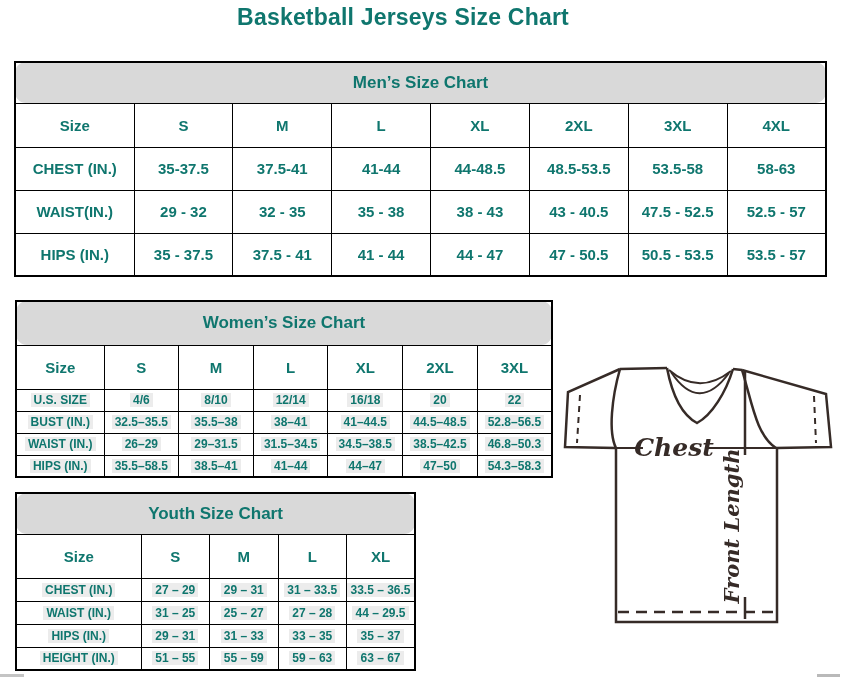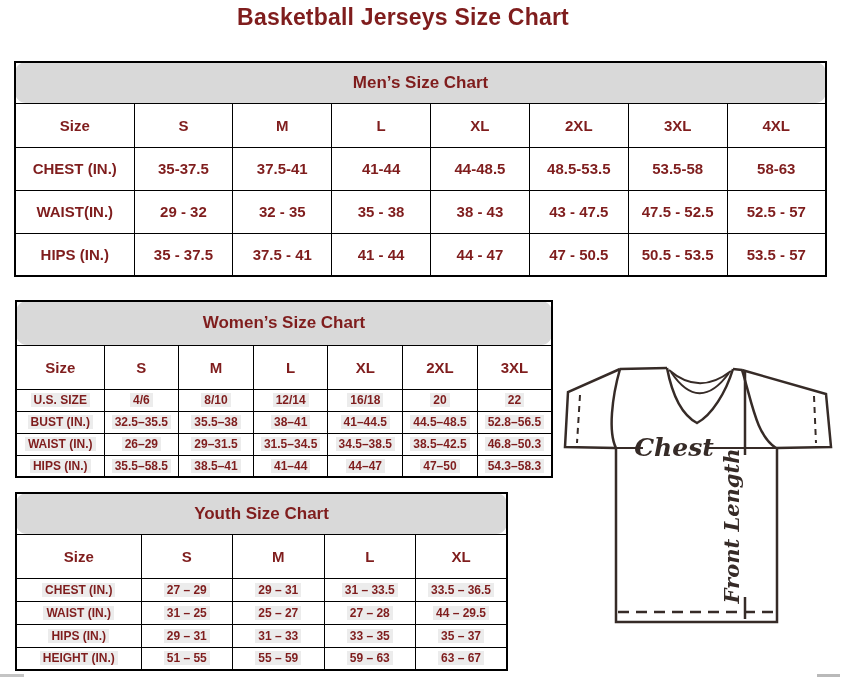--- a/index.html
+++ b/index.html
@@ -1,19 +1,19 @@
 <!DOCTYPE html>
 <html><head>
 <meta charset="utf-8">
 <style>
   * { box-sizing: border-box; }
   html, body { margin:0; padding:0; background:#fff; }
   .canvas {
     position:relative; width:843px; height:679px; background:#ffffff;
-    font-family:"Liberation Sans", sans-serif; color:#7f1d1d; overflow:hidden;
+    font-family:"Liberation Sans", sans-serif; color:#0f766e; overflow:hidden;
   }
   .page-title {
     position:absolute; left:0; top:4px; width:806px; margin:0;
     text-align:center; font-size:23px; font-weight:bold; letter-spacing:.2px;
   }
   table.chart {
     position:absolute; border-collapse:collapse; table-layout:fixed;
     border:2px solid #000; background:#fff;
   }
   table.chart th, table.chart td {
@@ -25,21 +25,21 @@
   #men { left:14px; top:61px; width:813px; }
   #men tr.band-row { height:41px; }
   #men tr.cols { height:44px; font-size:15px; }
   #men tbody tr { height:43px; font-size:15px; }
   
   #women { left:15px; top:300px; width:538px; }
   #women tr.band-row { height:44px; }
   #women tr.cols { height:44px; font-size:15px; }
   #women tbody tr { height:22px; font-size:12px; }
   
-  #youth { left:15px; top:492px; width:493px;padding-left:12px; }
+  #youth { left:15px; top:492px; width:401px;padding-left:12px; }
   #youth tr.band-row { height:41px; }
   #youth tr.cols { height:44px; font-size:15px; }
   #youth tbody tr { height:23px; font-size:12px; }
   .hl { background:#ececec; padding:0 3px; }
   
   #jersey { position:absolute; left:556px; top:362px; }
   #jersey path, #jersey line { stroke:#362b27; fill:none; }
   #jersey text {
     font-family:"DejaVu Serif", serif; font-style:italic; font-weight:bold;
     fill:#362b27;
@@ -92,21 +92,21 @@
           <td>48.5-53.5</td>
           <td>53.5-58</td>
           <td>58-63</td>
         </tr>
         <tr>
           <th>WAIST(IN.)</th>
           <td>29 - 32</td>
           <td>32 - 35</td>
           <td>35 - 38</td>
           <td>38 - 43</td>
-          <td>43 - 47.5</td>
+          <td>43 - 40.5</td>
           <td>47.5 - 52.5</td>
           <td>52.5 - 57</td>
         </tr>
         <tr>
           <th>HIPS (IN.)</th>
           <td>35 - 37.5</td>
           <td>37.5 - 41</td>
           <td>41 - 44</td>
           <td>44 - 47</td>
           <td>47 - 50.5</td>

